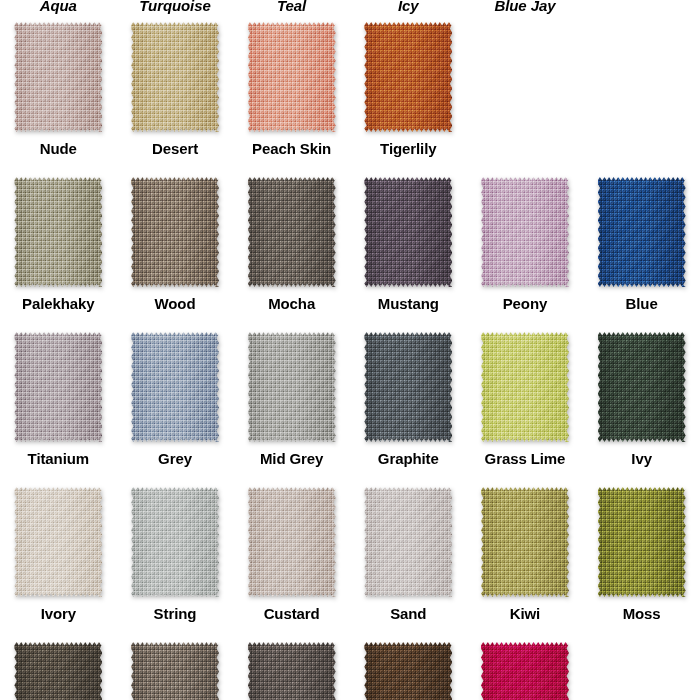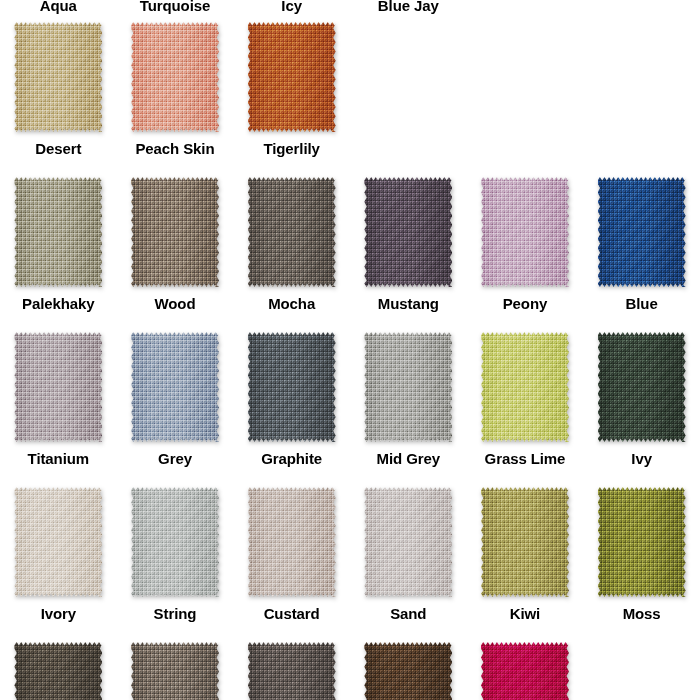--- a/index.html
+++ b/index.html
@@ -39,20 +39,21 @@
     justify-content: flex-start;
     box-sizing: border-box;
     position: relative;
   }
   .cell.empty { visibility: hidden; }
 
   
   .swatch-row.row-clip-top {
     height: 22px;
     align-items: center;
+    font-style: italic;
   }
   .row-clip-top .cell {
     height: 22px;
     justify-content: flex-end;
   }
   .row-clip-top .swatch-label {
     margin-top: 0;
     position: relative;
     top: -9px;
   }
@@ -147,30 +148,40 @@
       <div class="cell">
         <div class="swatch-shadow"></div>
         <div class="swatch-label">Aqua</div>
       </div>
       <div class="cell">
         <div class="swatch-shadow"></div>
         <div class="swatch-label">Turquoise</div>
       </div>
       <div class="cell">
         <div class="swatch-shadow"></div>
+        <div class="swatch-label">Teal</div>
+      </div>
+      <div class="cell">
+        <div class="swatch-shadow"></div>
         <div class="swatch-label">Icy</div>
       </div>
       <div class="cell">
         <div class="swatch-shadow"></div>
         <div class="swatch-label">Blue Jay</div>
       </div>
     </div>
     <div class="swatch-row">
       <div class="cell">
         <div class="swatch-shadow">
+          <div class="swatch-img" style="background-color: rgb(195, 172, 167);"></div>
+        </div>
+        <div class="swatch-label">Nude</div>
+      </div>
+      <div class="cell">
+        <div class="swatch-shadow">
           <div class="swatch-img" style="background-color: rgb(195, 177, 131);"></div>
         </div>
         <div class="swatch-label">Desert</div>
       </div>
       <div class="cell">
         <div class="swatch-shadow">
           <div class="swatch-img" style="background-color: rgb(224, 154, 133);"></div>
         </div>
         <div class="swatch-label">Peach Skin</div>
       </div>
@@ -227,32 +238,32 @@
         <div class="swatch-label">Titanium</div>
       </div>
       <div class="cell">
         <div class="swatch-shadow">
           <div class="swatch-img" style="background-color: rgb(146, 160, 181);"></div>
         </div>
         <div class="swatch-label">Grey</div>
       </div>
       <div class="cell">
         <div class="swatch-shadow">
+          <div class="swatch-img" style="background-color: rgb(163, 163, 158);"></div>
+        </div>
+        <div class="swatch-label">Mid Grey</div>
+      </div>
+      <div class="cell">
+        <div class="swatch-shadow">
           <div class="swatch-img" style="background-color: rgb(75, 82, 87);"></div>
         </div>
         <div class="swatch-label">Graphite</div>
       </div>
       <div class="cell">
         <div class="swatch-shadow">
-          <div class="swatch-img" style="background-color: rgb(163, 163, 158);"></div>
-        </div>
-        <div class="swatch-label">Mid Grey</div>
-      </div>
-      <div class="cell">
-        <div class="swatch-shadow">
           <div class="swatch-img" style="background-color: rgb(198, 204, 106);"></div>
         </div>
         <div class="swatch-label">Grass Lime</div>
       </div>
       <div class="cell">
         <div class="swatch-shadow">
           <div class="swatch-img" style="background-color: rgb(46, 59, 48);"></div>
         </div>
         <div class="swatch-label">Ivy</div>
       </div>

